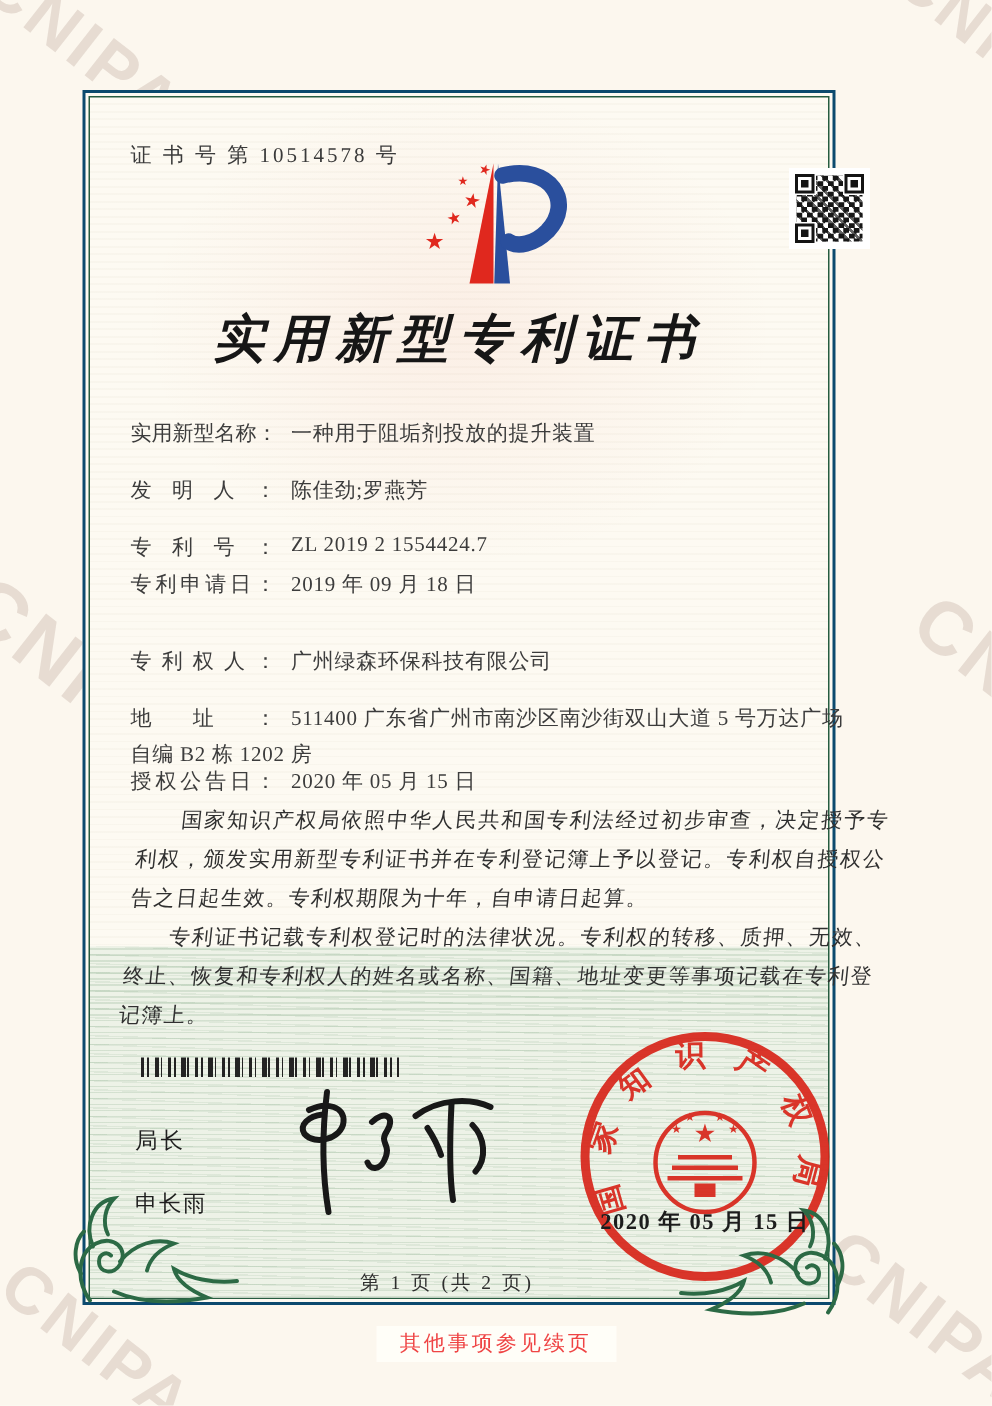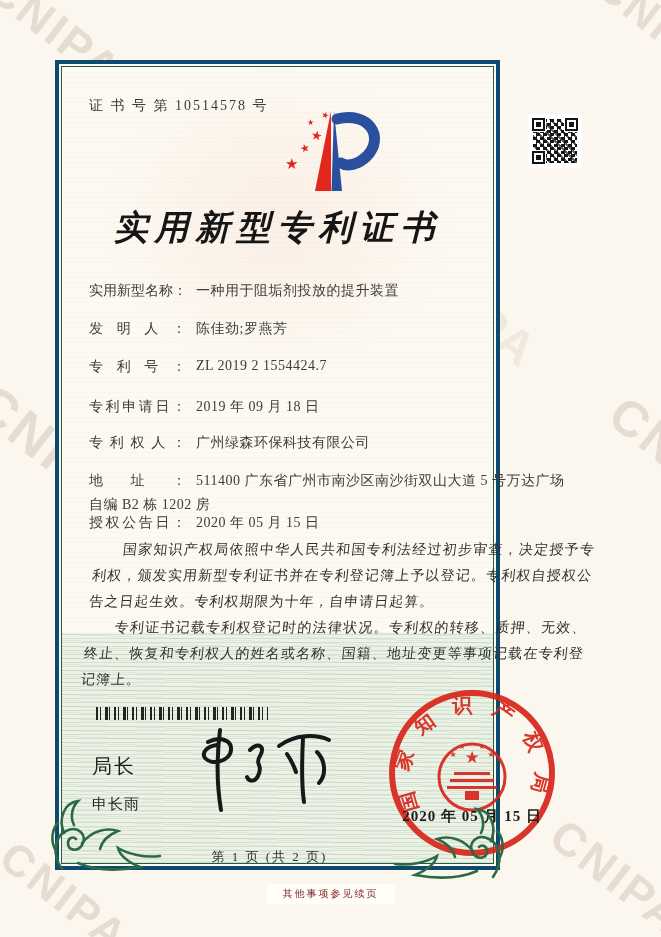--- a/index.html
+++ b/index.html
@@ -9,22 +9,22 @@
     font-family:"Liberation Serif","DejaVu Serif",serif;
     color:#3b3b3b;
   }
   
   .wm{
     position:absolute;font-family:"Liberation Sans","DejaVu Sans",sans-serif;
     font-weight:700;color:rgba(175,150,140,.28);transform:rotate(38deg);
     letter-spacing:3px;pointer-events:none;white-space:nowrap;
   }
   
-  .frame{position:absolute;left:55px;top:60px;width:445px;height:810px;
-    border:4px solid #0c4a6e;box-sizing:border-box;background:#fdfaf2;}
+  .frame{position:absolute;left:55px;top:60px;width:502px;height:810px;
+    border:2px solid #0c4a6e;box-sizing:border-box;background:#fdfaf2;}
   .frame-inner{position:absolute;inset:2px;border:1px solid #265c40;}
   .content{position:absolute;inset:0;overflow:visible;
     background-image:repeating-linear-gradient(0deg,rgba(170,160,130,.05) 0 1px,transparent 1px 5px);}
   .content::before{content:'';position:absolute;left:0;top:0;right:0;height:340px;
     background:radial-gradient(ellipse at 50% 45%,rgba(235,140,120,.10),transparent 60%);pointer-events:none;}
   
   .cert-no{position:absolute;left:27px;top:30px;font-size:14px;letter-spacing:2px;color:#3a3a3a;}
   .logo{position:absolute;left:205px;top:28px;width:130px;height:104px;}
   .logo .star{position:absolute;color:#e0281e;line-height:1;}
   .qr{position:absolute;left:466px;top:47px;width:54px;height:54px;background:#fff;padding:3px;box-sizing:border-box;}
@@ -47,36 +47,36 @@
   .legal{position:absolute;left:26px;top:470px;width:500px;font-size:14px;line-height:26px;
     color:#303030;letter-spacing:1px;text-align:justify;transform:skewX(-6deg);}
   .legal p{margin:0;text-indent:2em;}
   
   .guilloche{position:absolute;left:0;right:0;bottom:0;top:566px;background-color:#edf2e7;
     background-image:repeating-linear-gradient(0deg,rgba(110,155,115,.20) 0 1px,transparent 1px 4px),
       repeating-linear-gradient(2deg,rgba(110,155,115,.12) 0 1px,transparent 1px 6px);}
   .barcode{position:absolute;left:34px;top:640px;width:172px;height:13px;
     background:repeating-linear-gradient(90deg,#232323 0 2px,transparent 2px 4px,#232323 4px 5px,
       transparent 5px 9px,#232323 9px 12px,transparent 12px 13px,#232323 13px 14px,transparent 14px 18px);}
-  .sig-title{position:absolute;left:30px;top:686px;font-size:20px;color:#1f1f1f;letter-spacing:2px;
+  .sig-title{position:absolute;left:30px;top:686px;font-size:15px;color:#1f1f1f;letter-spacing:2px;
     font-family:"Liberation Sans","DejaVu Sans",sans-serif;}
   .sig-name{position:absolute;left:30px;top:728px;font-size:15px;color:#1f1f1f;letter-spacing:1px;
     font-family:"Liberation Sans","DejaVu Sans",sans-serif;}
   .signature{position:absolute;left:122px;top:655px;}
   .seal{position:absolute;left:322px;top:618px;width:176px;height:176px;opacity:.92;}
   .seal-date{position:absolute;left:325px;top:740px;width:170px;text-align:center;
     font-size:15px;font-weight:700;color:#1c1c1c;letter-spacing:1px;}
   .page-num{position:absolute;left:0;right:16px;top:781px;text-align:center;font-size:13px;
     color:#2e2e2e;letter-spacing:2px;}
   .flourish{position:absolute;pointer-events:none;}
   .flourish.fl{left:-14px;top:724px;}
   .flourish.fr{right:-14px;top:732px;transform:scaleX(-1);}
   
   .cont-note{position:absolute;left:50%;top:884px;transform:translateX(-50%);
-    background:#fffef8;padding:3px 16px;font-size:10px;color:#7f1d1d;letter-spacing:2px;white-space:nowrap;}
+    background:#fffef8;padding:3px 16px;font-size:14px;color:#ef4444;letter-spacing:2px;white-space:nowrap;}
 </style>
 </head>
 <body>
 
 <span class="wm" style="left:-22px;top:2px;font-size:46px;">CNIPA</span>
 <span class="wm" style="left:586px;top:0px;font-size:44px;">CNIPA</span>
 <span class="wm" style="left:-36px;top:420px;font-size:54px;">CNIPA</span>
 <span class="wm" style="left:598px;top:430px;font-size:50px;">CNIPA</span>
 <span class="wm" style="left:388px;top:280px;font-size:48px;color:rgba(175,150,140,.14);">CNIPA</span>
 <span class="wm" style="left:120px;top:580px;font-size:48px;color:rgba(160,150,135,.10);">CNIPA</span>
@@ -115,21 +115,21 @@
 
       <div class="frow" style="top:215px">
         <span class="flabel">实用新型名称：</span><span class="fvalue">一种用于阻垢剂投放的提升装置</span>
       </div>
       <div class="frow" style="top:253px">
         <span class="flabel">发明人：</span><span class="fvalue">陈佳劲;罗燕芳</span>
       </div>
       <div class="frow" style="top:291px">
         <span class="flabel">专利号：</span><span class="fvalue">ZL 2019 2 1554424.7</span>
       </div>
-      <div class="frow" style="top:331px">
+      <div class="frow" style="top:316px">
         <span class="flabel">专利申请日：</span><span class="fvalue">2019 年 09 月 18 日</span>
       </div>
       <div class="frow" style="top:367px">
         <span class="flabel">专利权人：</span><span class="fvalue">广州绿森环保科技有限公司</span>
       </div>
       <div class="frow" style="top:405px">
         <span class="flabel">地址：</span><span class="fvalue">511400 广东省广州市南沙区南沙街双山大道 5 号万达广场</span>
         <span class="addr2">自编 B2 栋 1202 房</span>
       </div>
       <div class="frow" style="top:447px;right:0;font-family:Liberation Serif, serif;">

